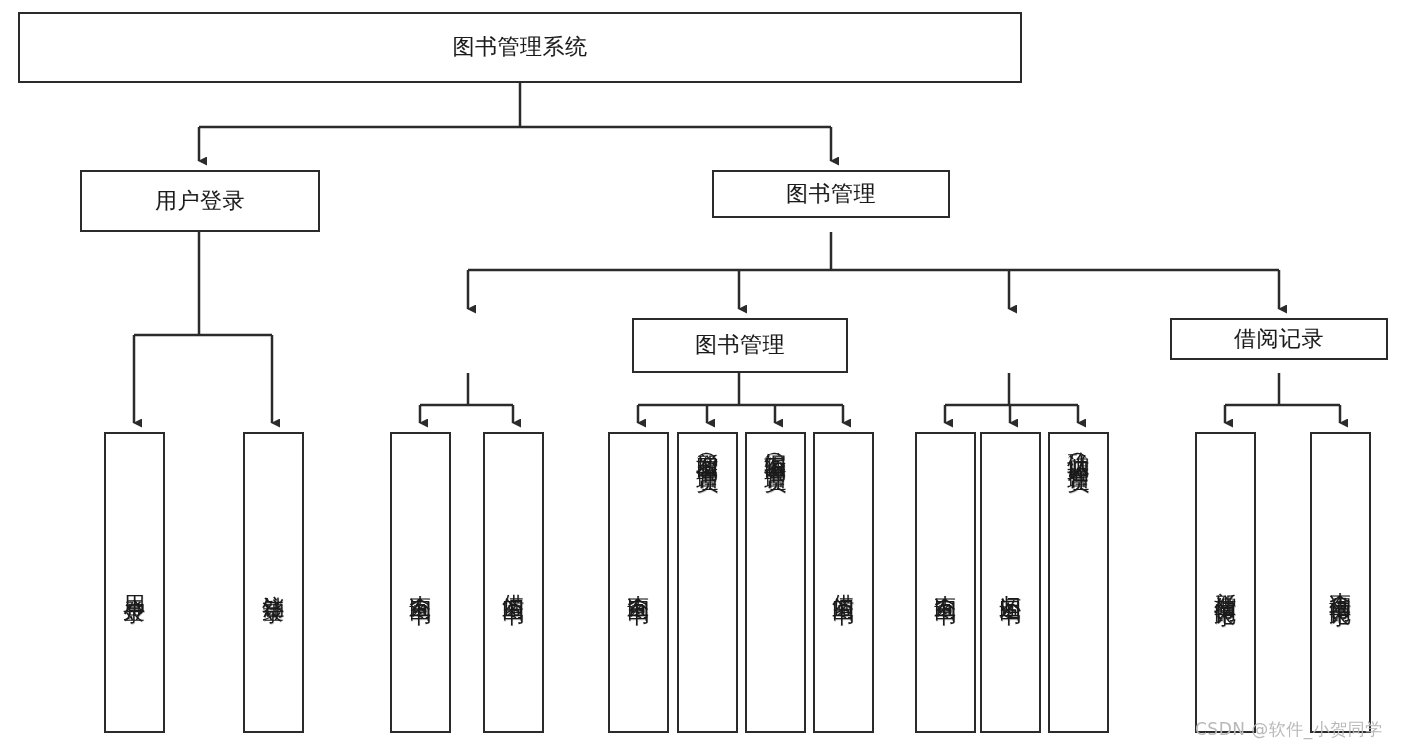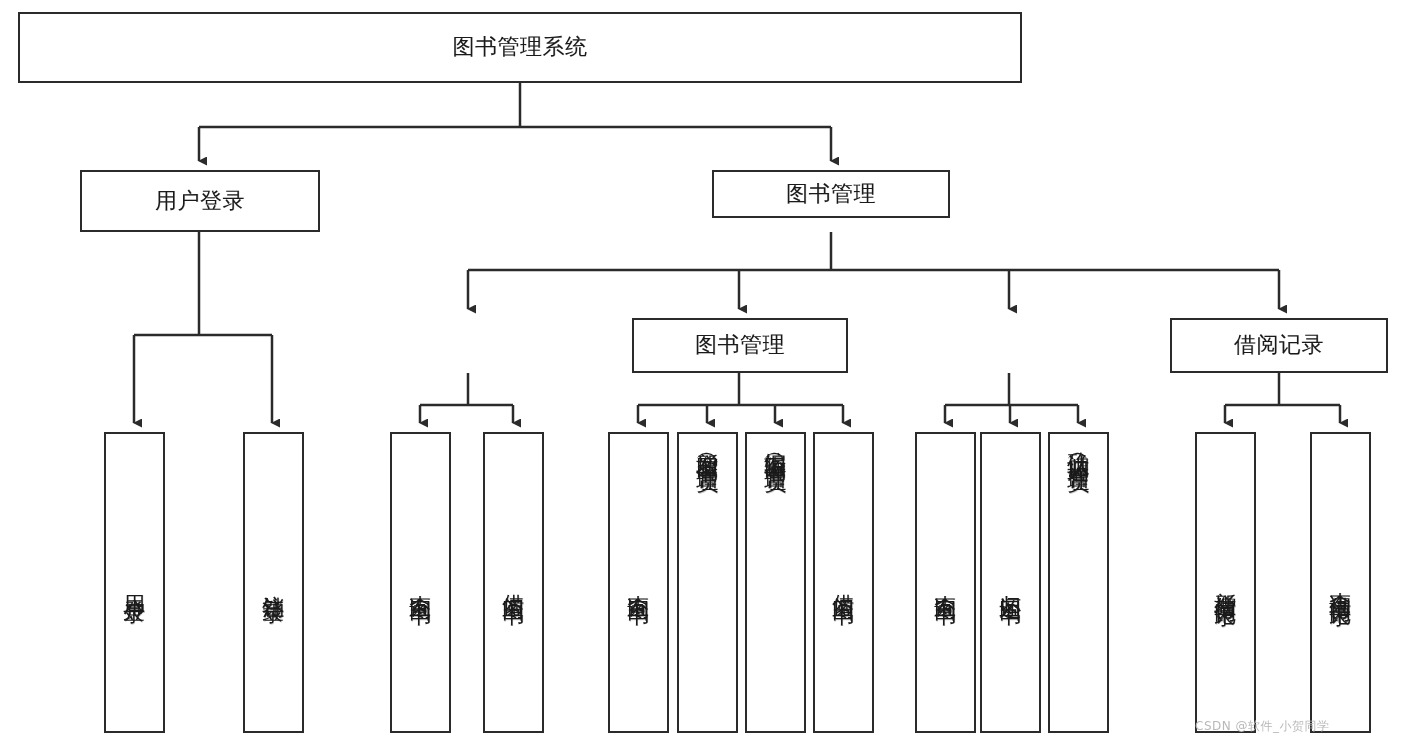--- a/index.html
+++ b/index.html
@@ -57,21 +57,21 @@
     font-size: 22px;
     line-height: 1.25;
     letter-spacing: 3px;
     margin: 0 auto;
   }
   .node.vertical.center-text {
     align-items: center;
   }
   .watermark {
     position: absolute;
-    font-size: 12px;
+    font-size: 17px;
     color: #b9b9b9;
     white-space: nowrap;
     letter-spacing: 0.5px;
   }
 </style>
 </head>
 <body>
 
 <div id="diagram-root">
 
@@ -135,21 +135,21 @@
   <div class="node horizontal" style="left:80px; top:170px; width:240px; height:62px;">
     <span class="label">用户登录</span>
   </div>
   <div class="node horizontal" style="left:712px; top:170px; width:238px; height:48px;">
     <span class="label">图书管理</span>
   </div>
 
   <div class="node horizontal" style="left:632px; top:318px; width:216px; height:55px;">
     <span class="label">图书管理</span>
   </div>
-  <div class="node horizontal" style="left:1170px; top:318px; width:218px; height:55px;">
+  <div class="node horizontal" style="left:1170px; top:318px; width:218px; height:42px;">
     <span class="label">借阅记录</span>
   </div>
 
   <div class="node vertical center-text" style="left:104px; top:432px; width:61px; height:301px;">
     <span class="label">用户登录</span>
   </div>
   <div class="node vertical center-text" style="left:243px; top:432px; width:61px; height:301px;">
     <span class="label">注销登录</span>
   </div>
 

